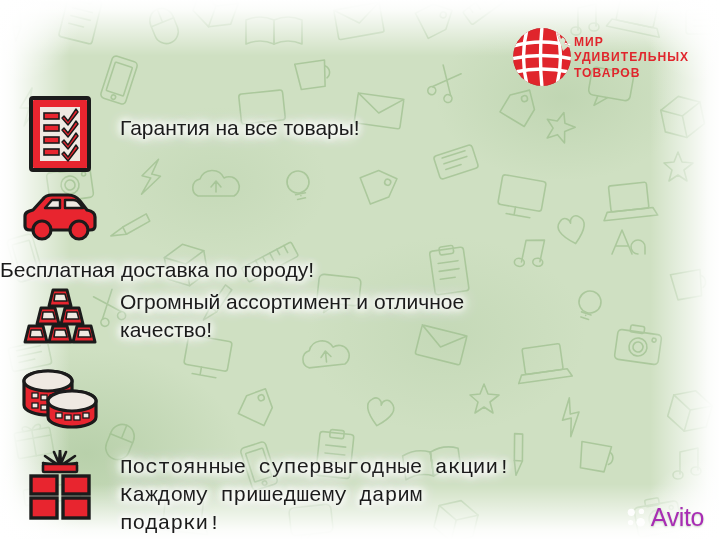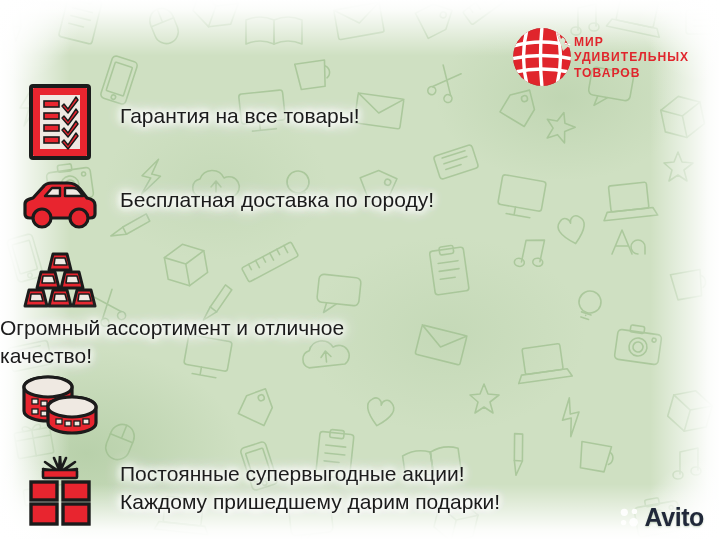--- a/index.html
+++ b/index.html
@@ -86,21 +86,21 @@
     font-family: "Liberation Sans Narrow", "Liberation Sans", sans-serif;
     transform: scaleX(0.93);
     transform-origin: left center;
     white-space: nowrap;
   }
 
   
   #features {
     position: absolute;
     left: 0;
-    top: 84px;
+    top: 96px;
     width: 644px;
     z-index: 5;
   }
   .feature {
     position: relative;
     display: flex;
     align-items: flex-start;
     min-height: 74px;
   }
   .feature .icon-slot {
@@ -128,54 +128,54 @@
     white-space: pre-line;
     
     text-shadow:
       0 0 7px #ffffff, 0 0 7px #ffffff, 0 0 10px #ffffff,
       0 0 14px #ffffff, 0 0 18px #ffffff, 0 0 24px rgba(255,255,255,0.95),
       0 0 32px rgba(255,255,255,0.8);
   }
 
   
   .feature.r1 { min-height: 88px; }
-  .feature.r2 { min-height: 76px; }
-  .feature.r3 { min-height: 80px; flex-direction: column; }
+  .feature.r2 { min-height: 76px; flex-direction: column; }
+  .feature.r3 { min-height: 80px; }
   .feature.r4 { min-height: 82px; }
   .feature.r5 { min-height: 86px; }
 
   .feature.r1 .text-slot { padding-top: 18px; }
   .feature.r2 .text-slot { padding-top: 14px; }
   .feature.r3 .text-slot { padding-top: 4px; }
   .feature.r4 .text-slot { padding-top: 6px; }
-  .feature.r5 .text-slot { padding-top: 8px; }
+  .feature.r5 .text-slot { padding-top: 8px; font-family: Liberation Mono, monospace; }
 
   .feature.r1 .icon-slot { padding-top: 0px; }
   .feature.r2 .icon-slot { padding-top: 8px; }
   .feature.r3 .icon-slot { padding-top: 4px; }
   .feature.r4 .icon-slot { padding-top: 4px; }
   .feature.r5 .icon-slot { padding-top: 4px; }
 
   
   #avito {
     position: absolute;
     right: 16px;
     bottom: 10px;
     display: flex;
     align-items: center;
     gap: 5px;
     z-index: 7;
     opacity: 0.92;
   }
   #avito .dots { width: 19px; height: 19px; flex: none; }
   #avito .brand {
-    color: #0f172a;
+    color: #a21caf;
     font-size: 25px;
     line-height: 25px;
-    font-weight: bold;
+    font-weight: normal;
     letter-spacing: -0.4px;
     text-shadow: 0 1px 2px rgba(120,150,110,0.45);
   }
 </style>
 </head>
 <body>
 
 <div id="poster">
 
   <div id="doodle-layer">

